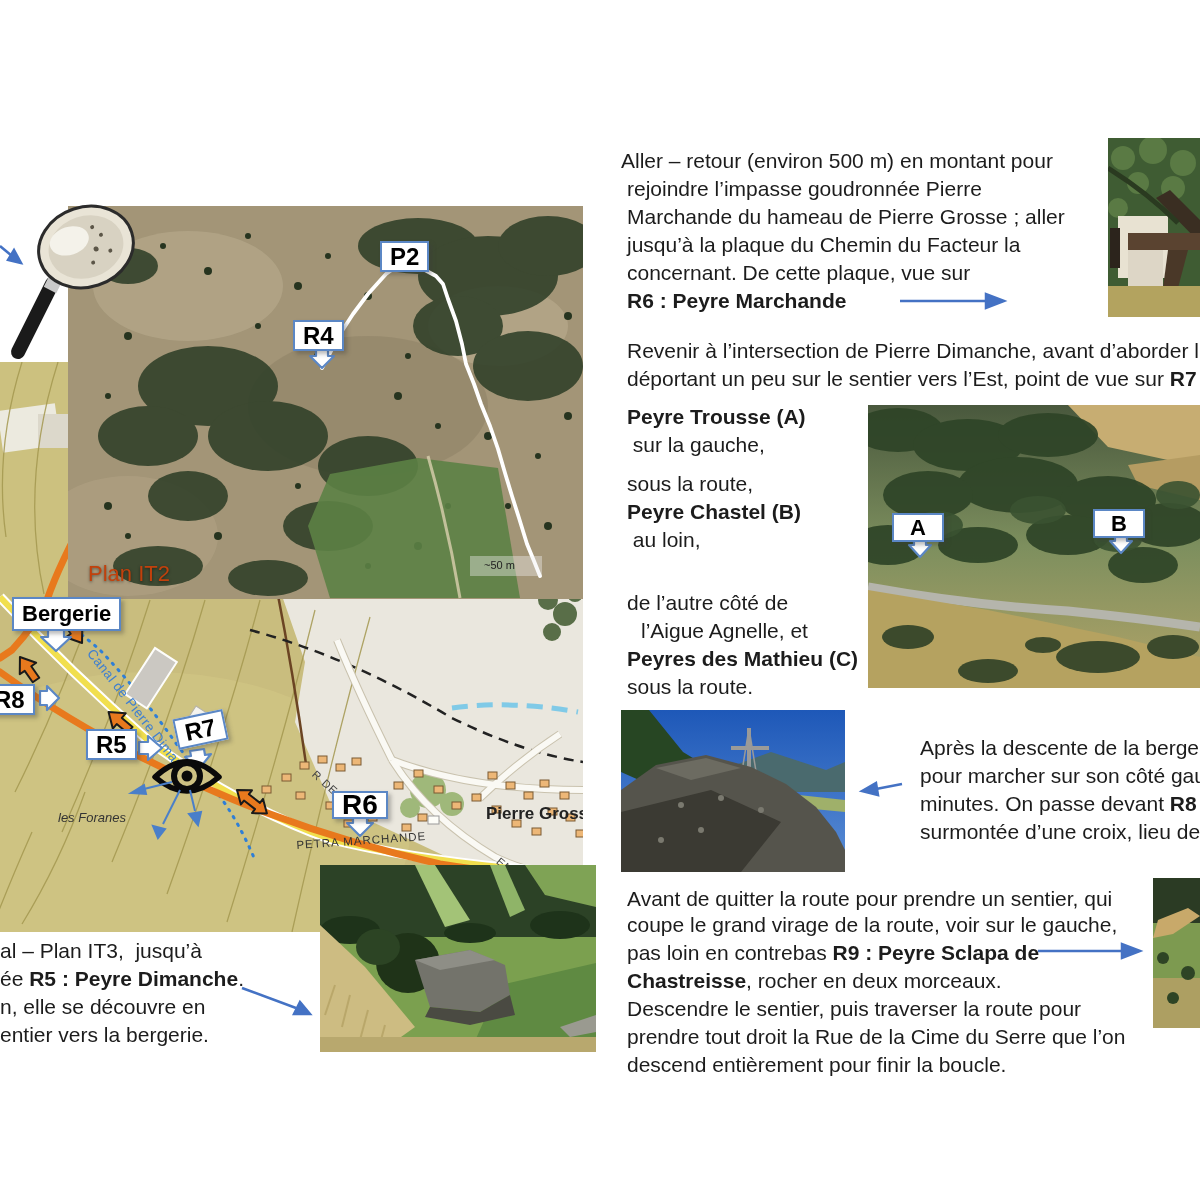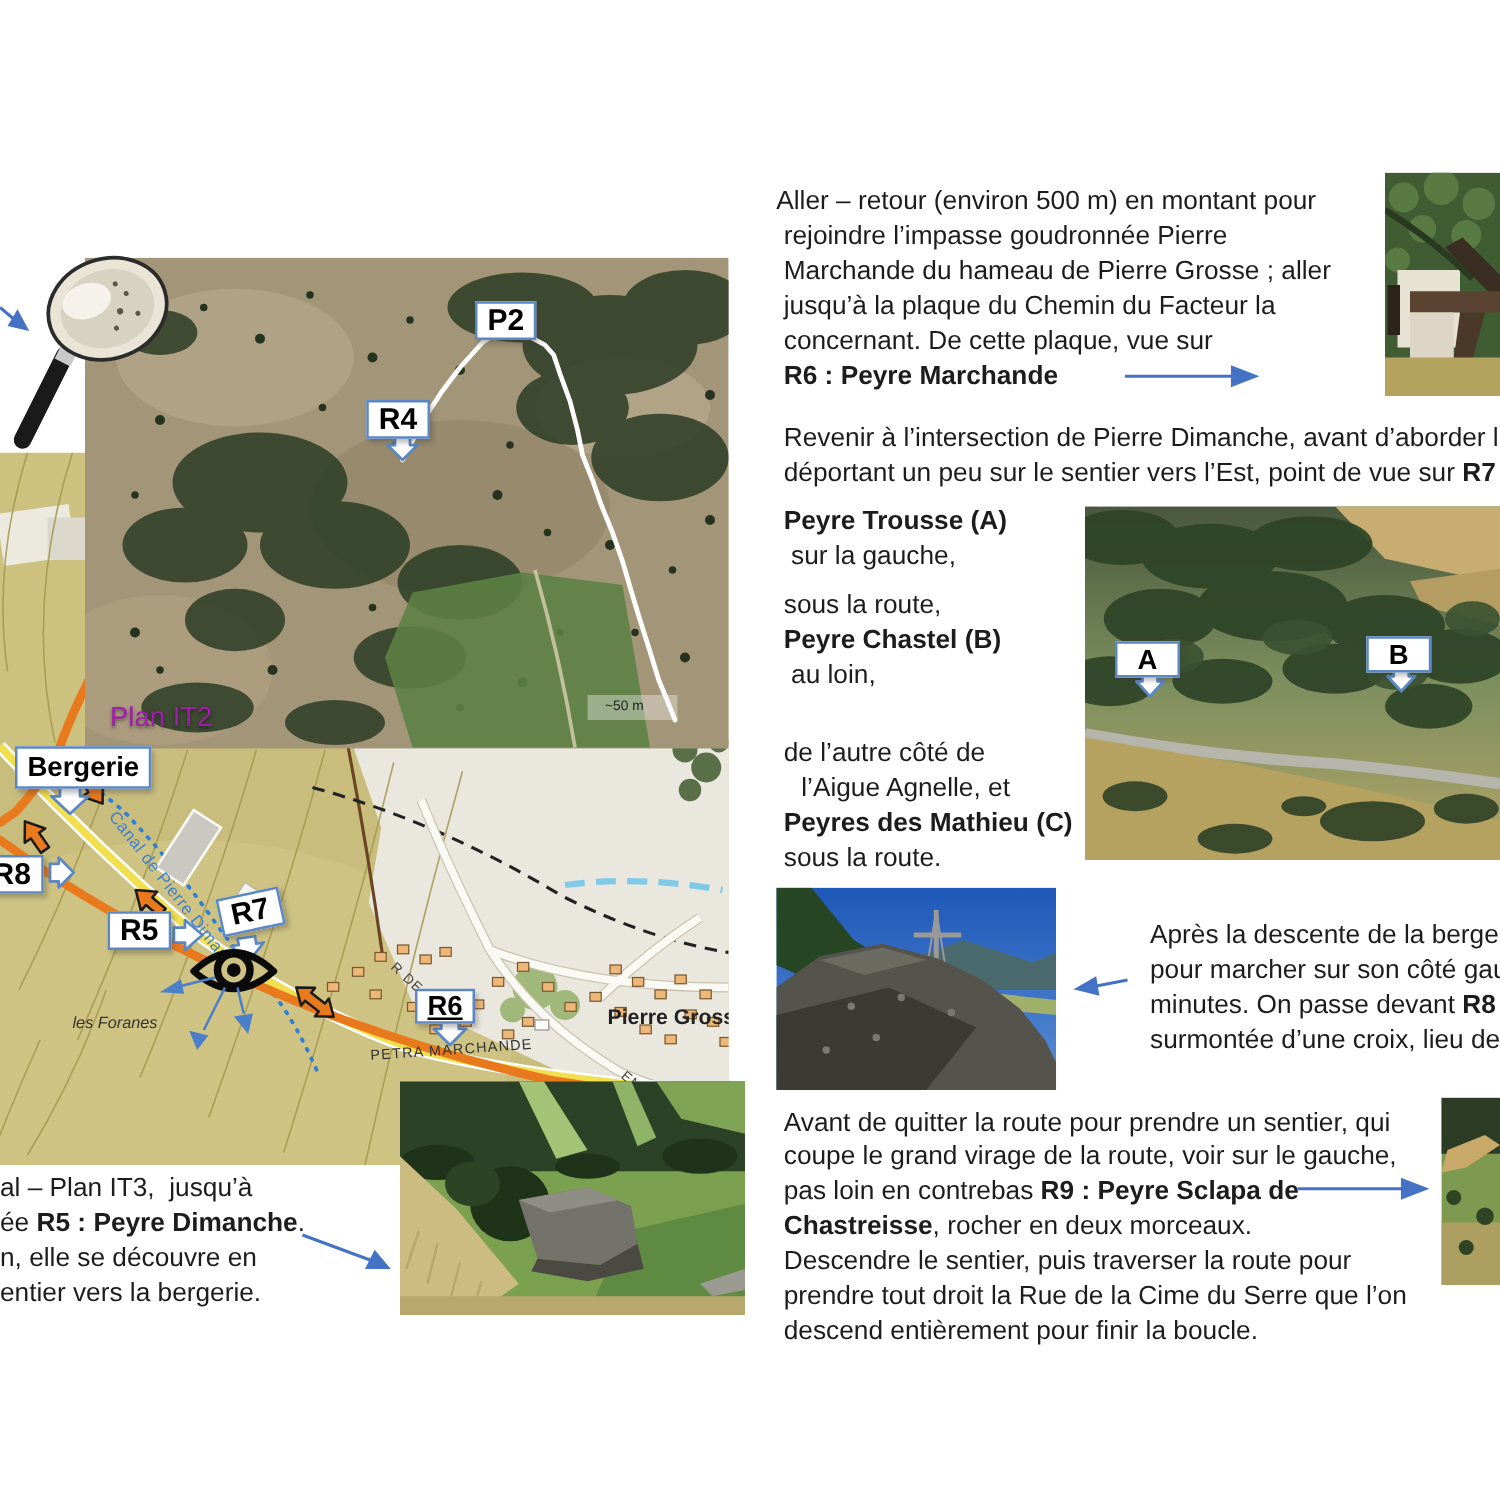--- a/index.html
+++ b/index.html
@@ -192,21 +192,21 @@
           <circle cx="500" cy="110" r="4"></circle>
         <circle cx="520" cy="160" r="3"></circle>
           <circle cx="40" cy="300" r="4"></circle>
           <circle cx="60" cy="330" r="3"></circle>
       </g>
       <polygon points="262,268 350,252 430,262 452,392 262,392 240,320" fill="#5c8145" opacity="0.9"></polygon>
       <path d="M360,250 Q380,320 392,392" stroke="#d9cfae" stroke-width="3" fill="none" opacity="0.8"></path>
       <polyline points="254,162 272,128 285,108 300,88 318,68 332,58 340,55 355,63 368,70 375,78 380,93 388,115 394,138 398,158 406,178 413,198 422,220 430,243 437,267 444,290 451,312 459,338 466,355 472,370" fill="none" stroke="#ffffff" stroke-width="3.8" stroke-linejoin="round" stroke-linecap="round"></polyline>
       <rect x="402" y="350" width="72" height="20" fill="#efefef" opacity="0.4"></rect>
     </svg>
-    <div style="position:absolute;left:20px;top:355px;color:#a21caf;font-size:22px;text-shadow:0 1px 3px rgba(0,0,0,.5);">Plan IT2</div>
+    <div style="position:absolute;left:20px;top:355px;color:#c2410c;font-size:22px;text-shadow:0 1px 3px rgba(0,0,0,.5);">Plan IT2</div>
     <div style="position:absolute;left:416px;top:353px;color:#222;font-size:11px;">~50 m</div>
   </div>
 
   <div class="photo" style="left:1108px;top:138px;width:92px;height:179px;">
     <svg width="92" height="179" viewBox="0 0 92 179">
       <rect width="92" height="179" fill="#3f5c33"></rect>
       <g fill="#5a7a44">
           <circle cx="15" cy="20" r="12"></circle>
           <circle cx="45" cy="12" r="14"></circle>
           <circle cx="75" cy="25" r="13"></circle>
@@ -407,21 +407,21 @@
     <div class="t" style="left:0;top:993px;">n, elle se découvre en</div>
     <div class="t" style="left:0;top:1021px;">entier vers la bergerie.</div>
   </div>
 
   <div class="callout" style="left:380px;top:221px;margin-top:20px;">P2</div>
   <div class="callout" style="left:293px;top:320px;">R4</div>
   <div class="callout" style="left:12px;top:597px;font-size:22px;line-height:30px;">Bergerie</div>
   <div class="callout" style="left:-16px;top:684px;">R8</div>
   <div class="callout" style="left:86px;top:729px;">R5</div>
   <div class="callout" style="left:175px;top:714px;transform:rotate(-12deg);">R7</div>
-  <div class="callout" style="left:332px;top:791px;font-size:22px;line-height:24px;text-decoration:underline;">R6</div>
+  <div class="callout" style="left:332px;top:791px;font-size:28px;line-height:24px;">R6</div>
   <div class="callout" style="left:892px;top:513px;font-size:22px;line-height:25px;padding:0 16px;">A</div>
   <div class="callout" style="left:1093px;top:509px;font-size:22px;line-height:25px;padding:0 16px;">B</div>
 
   <svg id="overlay" viewBox="0 0 1200 1200">
 
     <g fill="#ffffff" stroke="#5b87c5" stroke-width="2.2" stroke-linejoin="round">
       <polygon points="404,245 416,245 416,251 422,251 410,263 398,251 404,251"></polygon>
       <polygon points="316,350 328,350 328,356 334,356 322,368 310,356 316,356"></polygon>
       <polygon points="48,629 64,629 64,637 71,637 56,651 41,637 48,637"></polygon>
       <polygon points="353,817 367,817 367,823 373,823 360,836 347,823 353,823"></polygon>

